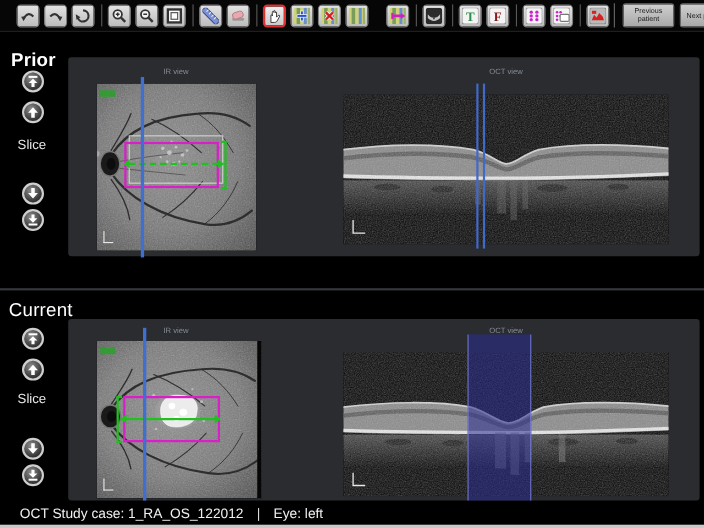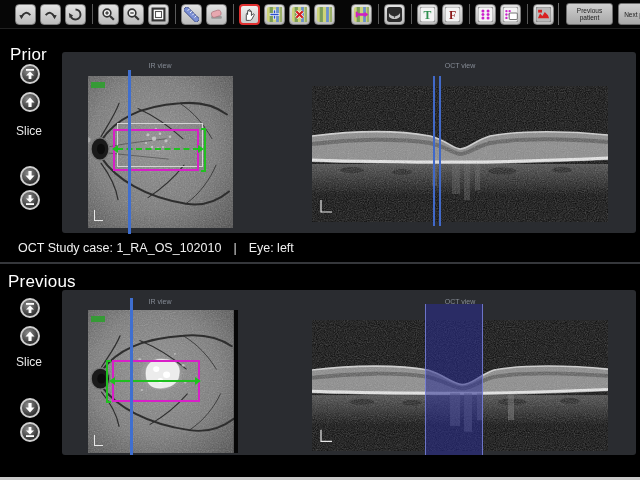--- a/index.html
+++ b/index.html
@@ -251,21 +251,21 @@
         </button>
       </div>
     <div class="nav-btns">
       <div class="nav-sep"></div>
       <button class="nav-btn">Previous patient</button>
       <button class="nav-btn">Next patient</button>
 
     </div>
   </div>
 
-  <div class="section-title" style="left:10px; top:45px;">Prior</div>
+  <div class="section-title" style="left:10px; top:45px;font-weight:bold;">Prior</div>
 
   <button class="slice-btn" style="top:64px;">
     <svg viewBox="0 0 12 12">
         <rect x="2" y="1" width="8" height="1.8" fill="#fff"></rect>
         <polygon points="6,3.6 10,7.5 7.4,7.5 7.4,11 4.6,11 4.6,7.5 2,7.5" fill="#fff"></polygon>
       </svg>
   </button>
   <button class="slice-btn" style="top:92px;">
     <svg viewBox="0 0 12 12">
         <polygon points="6,1.5 10.5,6.5 7.6,6.5 7.6,11 4.4,11 4.4,6.5 1.5,6.5" fill="#fff"></polygon>
@@ -381,27 +381,24 @@
         </g>
         <rect width="296" height="136" filter="url(#n2)"></rect>
         <path d="M9,114 L9,126 L20,126" fill="none" stroke="#e8e8e8" stroke-width="1.2"></path>
       </svg>
     </div>
 
     <div class="slice-line-v" style="left:66px; top:18px; height:164px;"></div>
     <div class="oct-marker-double" style="left:371px; top:24px; height:150px;"></div>
   </div>
 
-  <div class="status-row" style="top:241px;">
-    <span>OCT Study case: 1_RA_OS_102010</span><span class="status-sep">|</span><span>Eye: left</span>
-  </div>
 
   <div class="h-divider"></div>
 
-  <div class="section-title" style="left:8px; top:272px;">Previous</div>
+  <div class="section-title" style="left:8px; top:272px;">Current</div>
 
   <button class="slice-btn" style="top:298px;">
     <svg viewBox="0 0 12 12">
         <rect x="2" y="1" width="8" height="1.8" fill="#fff"></rect>
         <polygon points="6,3.6 10,7.5 7.4,7.5 7.4,11 4.6,11 4.6,7.5 2,7.5" fill="#fff"></polygon>
       </svg>
   </button>
   <button class="slice-btn" style="top:326px;">
     <svg viewBox="0 0 12 12">
         <polygon points="6,1.5 10.5,6.5 7.6,6.5 7.6,11 4.4,11 4.4,6.5 1.5,6.5" fill="#fff"></polygon>
@@ -516,15 +513,18 @@
         </g>
         <rect width="296" height="136" filter="url(#n4)"></rect>
         <path d="M9,114 L9,126 L20,126" fill="none" stroke="#e8e8e8" stroke-width="1.2"></path>
       </svg>
     </div>
 
     <div class="slice-line-v" style="left:68px; top:8px; height:157px;"></div>
     <div class="oct-band-blue" style="left:363px; top:14px; width:58px; height:151px;"></div>
   </div>
 
+  <div class="status-row" style="top:460px;">
+    <span>OCT Study case: 1_RA_OS_122012</span><span class="status-sep">|</span><span>Eye: left</span>
+  </div>
 
   <div class="bottom-strip"></div>
 </div>
 
 </body></html>

